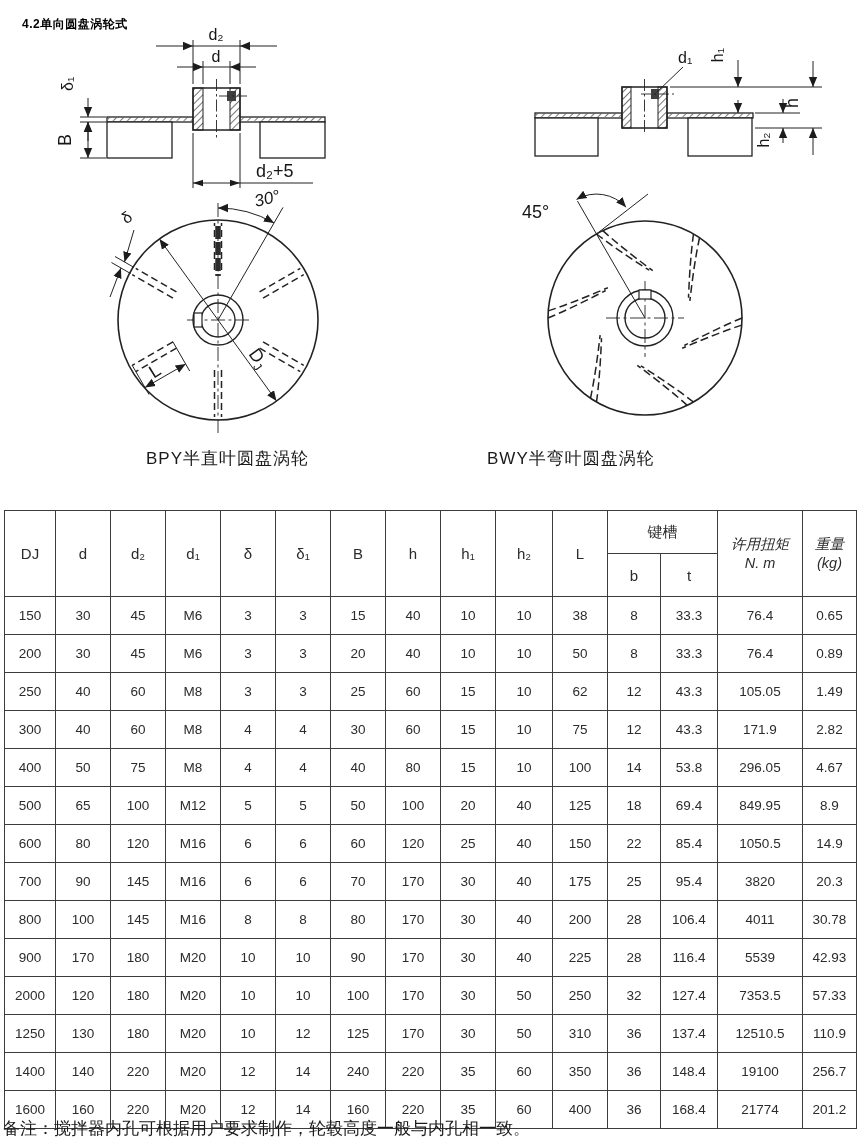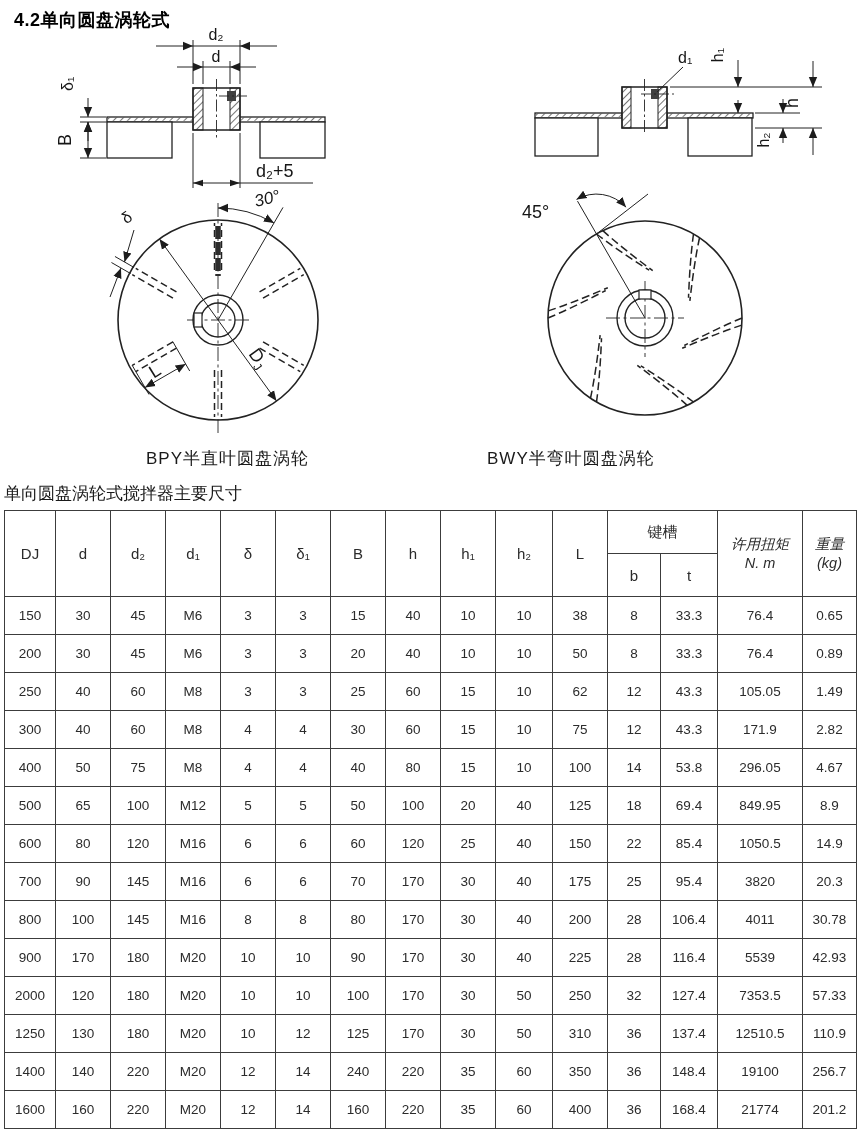--- a/index.html
+++ b/index.html
@@ -1,18 +1,18 @@
 <!DOCTYPE html>
 <html><head>
 <meta charset="utf-8">
 <style>
   html,body{margin:0;padding:0;background:#fff;}
   .page{position:relative;width:860px;height:1147px;background:#ffffff;
         font-family:"Liberation Sans",sans-serif;color:#111;overflow:hidden;}
-  .page-title{position:absolute;left:10px;top:4px;margin:4px;font-size:18px;font-weight:bold;color:#000;letter-spacing:.5px;}
+  .page-title{position:absolute;left:10px;top:4px;margin:12px;font-size:12px;font-weight:bold;color:#000;letter-spacing:.5px;}
   svg.drawings{position:absolute;left:0;top:0;}
   svg.drawings text{font-family:"Liberation Sans",sans-serif;font-size:16px;fill:#161616;}
   svg.drawings text.big{font-size:18px;}
   svg.drawings text.it{font-style:italic;font-size:17px;}
   .fig-caption{position:absolute;top:447px;font-size:17px;color:#1a1a1a;letter-spacing:1px;margin-left:19px;}
   .cap-bpy{left:127px;}
   .cap-bwy{left:468px;}
   .tbl-caption{position:absolute;left:4px;top:482px;font-size:17px;color:#1a1a1a;}
   table.dims{position:absolute;left:4px;top:510px;width:852px;border-collapse:collapse;table-layout:fixed;}
   table.dims th,table.dims td{border:1px solid #3c3c3c;text-align:center;vertical-align:middle;
@@ -201,21 +201,20 @@
         <line x1="596.5" y1="234" x2="648" y2="194"></line>
         <path d="M576.5,199.4 A40,40 0 0 1 626.1,207.2" marker-start="url(#arr)" marker-end="url(#arr)"></path>
       </g>
       <text class="big" x="522" y="218" fill="#161616" stroke="none">45°</text>
     </g>
   </svg>
 
   <div class="fig-caption cap-bpy">BPY半直叶圆盘涡轮</div>
   <div class="fig-caption cap-bwy">BWY半弯叶圆盘涡轮</div>
 
-  <div class="tbl-caption">单向圆盘涡轮式搅拌器主要尺寸</div>
 
   <table class="dims">
     <colgroup>
       <col style="width:51px">
         <col style="width:55px">
         <col style="width:55px">
         <col style="width:55px">
       <col style="width:55px">
         <col style="width:55px">
         <col style="width:55px">
@@ -491,13 +490,14 @@
           <td>60</td>
           <td>400</td>
           <td>36</td>
           <td>168.4</td>
           <td>21774</td>
           <td>201.2</td>
         </tr>
       </tbody>
   </table>
 
+  <div class="footnote">备注：搅拌器内孔可根据用户要求制作，轮毂高度一般与内孔相一致。</div>
 </div>
 
 </body></html>

